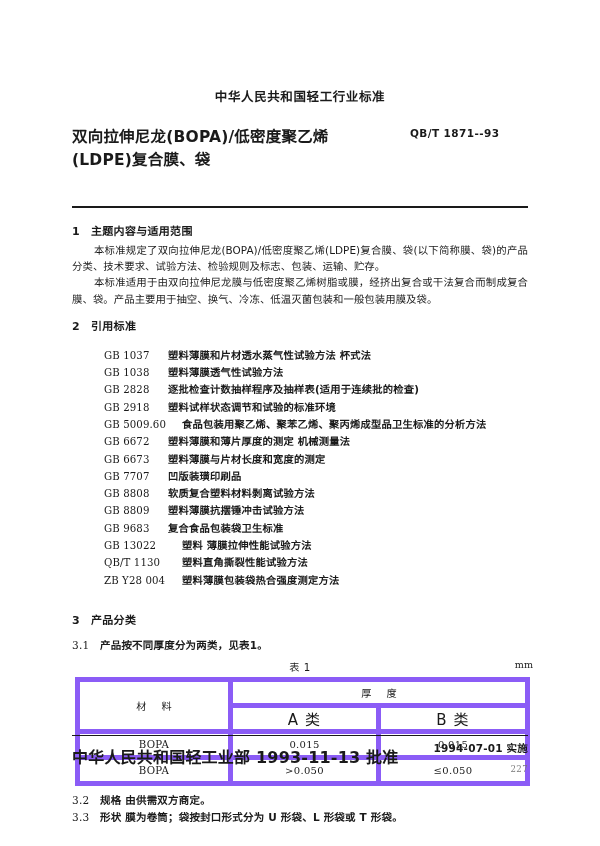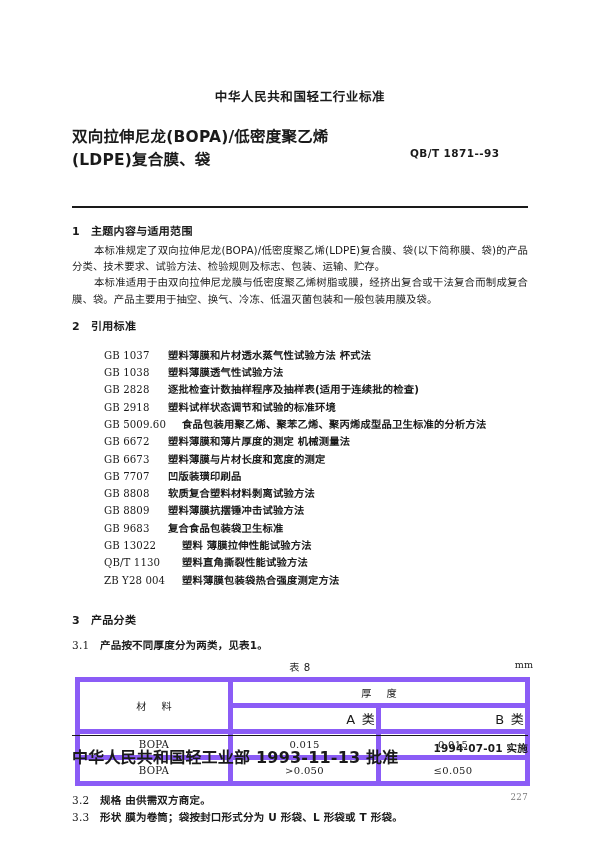--- a/index.html
+++ b/index.html
@@ -45,21 +45,21 @@
   .doc-title-line {
     font-size: 15.5px;
     font-weight: bold;
     letter-spacing: 0.2px;
     line-height: 23px;
     white-space: nowrap;
   }
 
   .std-code {
     position: absolute;
-    left: 410px; top: 147px;
+    left: 410px; top: 127px;
     font-size: 10.5px;
     font-weight: bold;
     letter-spacing: 0.4px;
     white-space: nowrap;
   }
 
   .rule-top {
     position: absolute;
     left: 72px; top: 206px;
     width: 456px;
@@ -165,21 +165,21 @@
     border: 5px solid #8b5cf6;
     font-weight: normal;
     font-size: 10px;
     text-align: center;
     padding: 0;
     height: 21px;
     letter-spacing: 0.6px;
   }
   table.spec .hmat { letter-spacing: 6px; padding-left: 6px; font-size: 10.2px; }
   table.spec .hthk { letter-spacing: 6px; padding-left: 6px; font-size: 10.2px; }
-  table.spec .subhead { font-size: 13px; letter-spacing: 1.2px; text-align: right; }
+  table.spec .subhead { font-size: 15px; letter-spacing: 1.2px; }
   table.spec .matcell {
     font-family: "DejaVu Serif", "Liberation Serif", serif;
     font-size: 10.2px;
     letter-spacing: 0.3px;
   }
   table.spec .valcell {
     font-family: "DejaVu Serif", "Liberation Serif", serif;
     font-size: 10px;
     letter-spacing: 0.3px;
   }
@@ -209,21 +209,21 @@
   .foot-right {
     position: absolute;
     right: 0; top: 0;
     font-size: 10.5px;
     font-weight: bold;
     letter-spacing: 0.2px;
     white-space: nowrap;
   }
   .page-num {
     position: absolute;
-    right: 72px; top: 792px;
+    right: 72px; top: 764px;
     font-size: 8.6px;
     color: #7a7a7a;
     font-family: "DejaVu Serif", "Liberation Serif", serif;
     letter-spacing: 0.4px;
   }
 </style>
 </head>
 <body>
 
 <div class="page">
@@ -270,21 +270,21 @@
 
     <div class="sec-head"><span class="num">3</span><span>产品分类</span></div>
 
     <div class="gap-6"></div>
 
     <div class="clause"><span class="cnum">3.1</span><span class="ctitle">产品按不同厚度分为两类，见表1。</span></div>
 
     <div class="gap-6"></div>
 
     <div class="tbl-caption-row">
-      <span class="tbl-caption">表 8</span>
+      <span class="tbl-caption">表 1</span>
       <span class="tbl-unit">mm</span>
     </div>
 
     <table class="spec">
       <colgroup>
         <col style="width:153px">
         <col style="width:148px">
         <col style="width:149px">
       </colgroup>
       <tbody>

